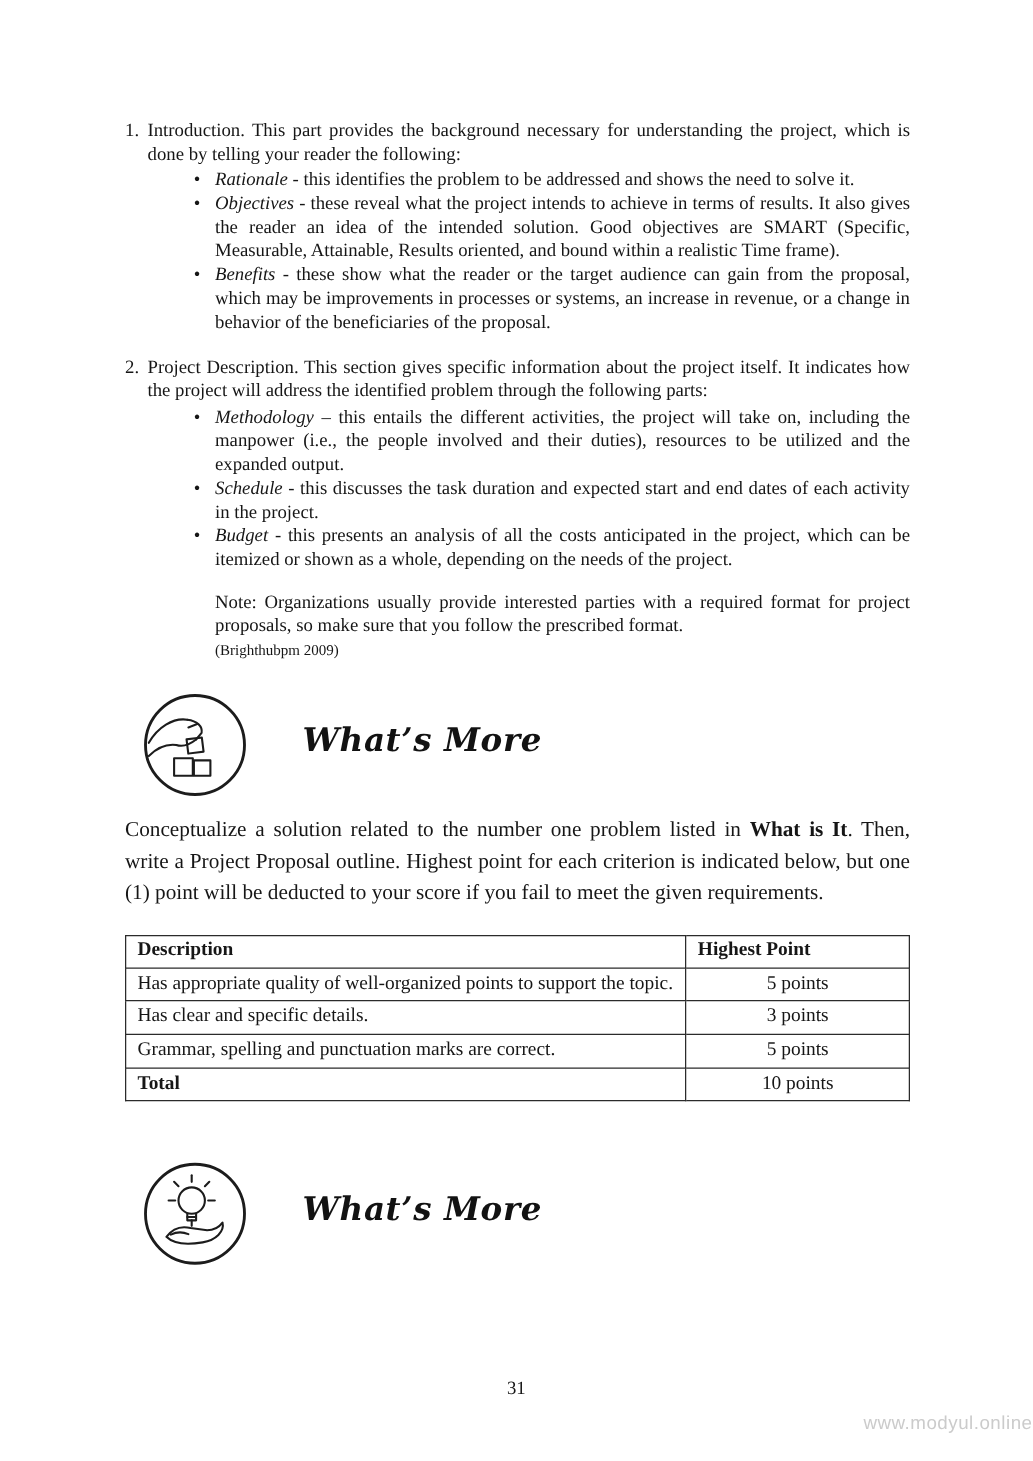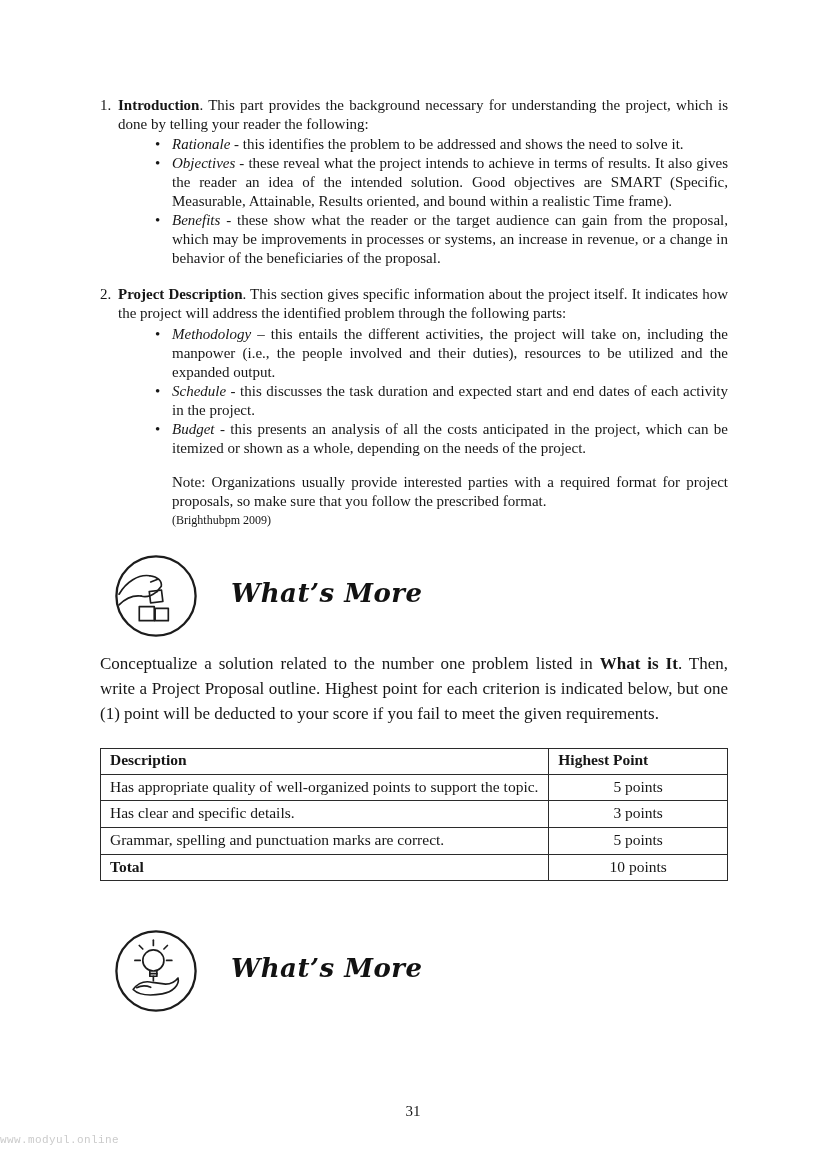--- a/index.html
+++ b/index.html
@@ -15,36 +15,36 @@
     line-height: 1.27;
     overflow: hidden;
   }
   .content { position: absolute; top: 96px; left: 100px; width: 628px; }
 
   
   .num-item { display: flex; margin-bottom: 17px; }
   .num { width: 18px; flex: none; }
   .item-body { flex: 1; min-width: 0; }
   .lead { margin: 0; text-align: justify; }
-  .lead b { font-weight: bold; }
+  .lead b { font-weight: normal; }
 
   
   .bullets { list-style: none; margin: 1px 0 0 0; padding: 0 0 0 37px; }
   .bullet-item { display: flex; }
   .bullet-marker { width: 17px; flex: none; }
   .bullet-text { flex: 1; margin: 0; text-align: justify; }
   .bullet-text i { font-style: italic; }
 
   
   .note-block { margin: 15px 0 0 54px; }
   .note-text { margin: 0; text-align: justify; }
   .citation { margin: 2px 0 0 0; font-size: 12px; }
 
   
-  .heading-row { display: flex; align-items: center; gap: 31px; margin: 24px 0 6px 12px; }
+  .heading-row { display: flex; align-items: center; gap: 42px; margin: 24px 0 6px 12px; }
   .icon-circle { width: 88px; height: 88px; flex: none; display: block; }
   .heading {
     margin: 0 0 6px 0;
     font-size: 26px;
     font-weight: bold;
     font-style: italic;
     font-family: "DejaVu Serif", "Liberation Serif", serif;
     letter-spacing: 0.5px;
     color: #121212;
   }
@@ -63,22 +63,22 @@
   }
   .rubric th { font-weight: bold; text-align: left; padding-top: 1px; }
   .col-desc { width: 71.5%; text-align: left; }
   .col-points { text-align: center; }
   .total-cell { font-weight: bold; }
 
   
   .page-number { position: absolute; left: 0; bottom: 48px; width: 100%; text-align: center; font-size: 15px; }
   .watermark {
     position: absolute; left: 0; bottom: 21px; width: 100%;
-    text-align: left; font-size: 11px; color: #cbcbcb;
-    font-family: Liberation Mono, monospace;
+    text-align: right; font-size: 15px; color: #cbcbcb;
+    font-family: Liberation Sans, sans-serif;
     letter-spacing: 0.4px;
   }
 
   
   .ln { fill: none; stroke: #1c1c1c; stroke-width: 2.6; stroke-linecap: round; stroke-linejoin: round; }
   .thin { stroke-width: 1.9; }
 </style>
 </head>
 <body>
 

